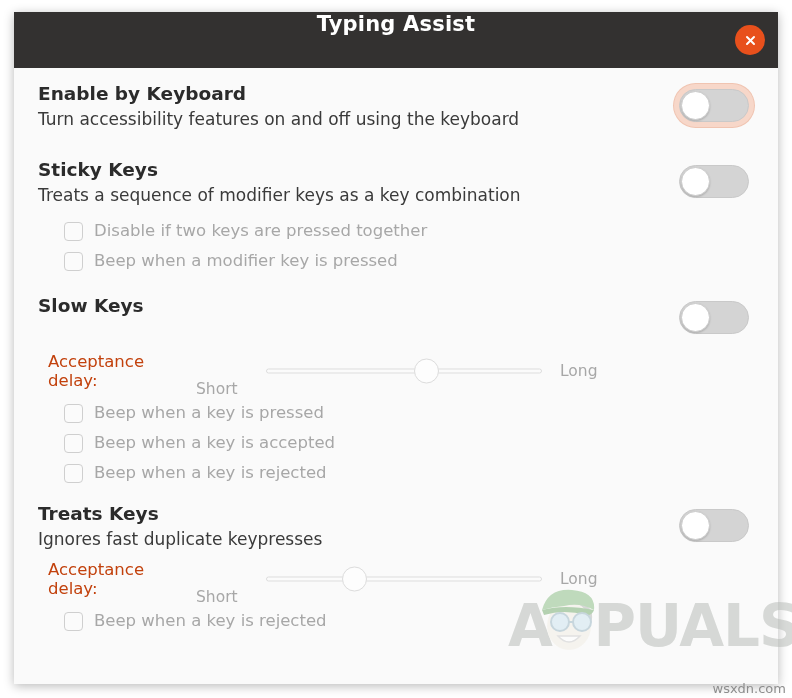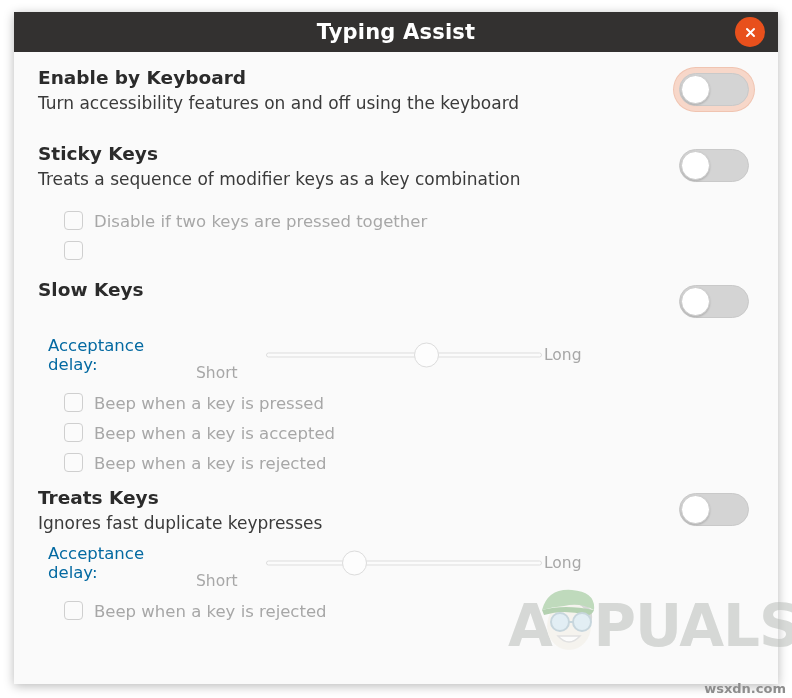--- a/index.html
+++ b/index.html
@@ -26,24 +26,24 @@
     top: 12px;
     width: 764px;
     height: 672px;
     background: #fafafa;
     box-shadow: 0 2px 10px rgba(0,0,0,0.28);
     overflow: hidden;
   }
 
   .titlebar {
     position: relative;
-    height: 40px;
+    height: 56px;
     background: #333130;
     display: flex;
-    align-items: center;
+    align-items: flex-start;
     justify-content: center;
   }
 
   .titlebar-title {
     color: #ffffff;
     font-size: 21px;
     font-weight: bold;
     letter-spacing: 0.2px;
   }
 
@@ -121,21 +121,21 @@
     height: 29px;
     border-radius: 50%;
     background: #ffffff;
     border: 1px solid #cccccc;
     box-shadow: 0 1px 2px rgba(0,0,0,0.18);
   }
 
   
   .check-row {
     display: flex;
-    align-items: flex-end;
+    align-items: center;
     gap: 11px;
     height: 30px;
     margin-left: 26px;
     cursor: pointer;
   }
   .checkbox {
     width: 19px;
     height: 19px;
     border-radius: 4px;
     border: 1.5px solid #cfcfcf;
@@ -150,31 +150,31 @@
 
   
   .slider-row {
     display: flex;
     align-items: center;
     height: 38px;
     margin-left: 10px;
   }
   .slider-caption {
     font-size: 16.5px;
-    color: #0369a1;
+    color: #c2410c;
     width: 148px;
     flex: none;
   }
   .slider-end {
     font-size: 15.5px;
     color: #a7a7a7;
     flex: none;
   }
   .slider-end.left  { width: 70px; margin-top: 36px; }
-  .slider-end.right { margin-left: 2px; }
+  .slider-end.right { margin-left: 18px; }
 
   .slider {
     position: relative;
     width: 276px;
     height: 26px;
     flex: none;
   }
   .slider .track {
     position: absolute;
     left: 0;
@@ -221,21 +221,20 @@
   }
   .wm-face { position: absolute; left: 60px; top: 2px; }
 
   .site-credit {
     position: absolute;
     right: 6px;
     bottom: 2px;
     font-size: 13px;
     color: #8d8d8d;
     font-family: "DejaVu Sans", "Liberation Sans", sans-serif;
-    font-weight: bold;
   }
 
   .spacer-8  { height: 8px; }
   .spacer-14 { height: 14px; }
   .spacer-18 { height: 18px; }
 </style>
 </head>
 <body>
 
 <div id="screen">
@@ -277,20 +276,21 @@
               <div class="knob"></div>
             </div>
           </div>
         </div>
         <div class="check-row">
           <div class="checkbox"></div>
           <div class="check-label">Disable if two keys are pressed together</div>
         </div>
         <div class="check-row">
           <div class="checkbox"></div>
+          <div class="check-label">Beep when a modifier key is pressed</div>
         </div>
       </div>
 
       <div class="spacer-18"></div>
 
       <div class="section">
         <div class="section-head">
           <div class="section-title">Slow Keys</div>
           <div class="toggle-wrap">
             <div class="toggle">

